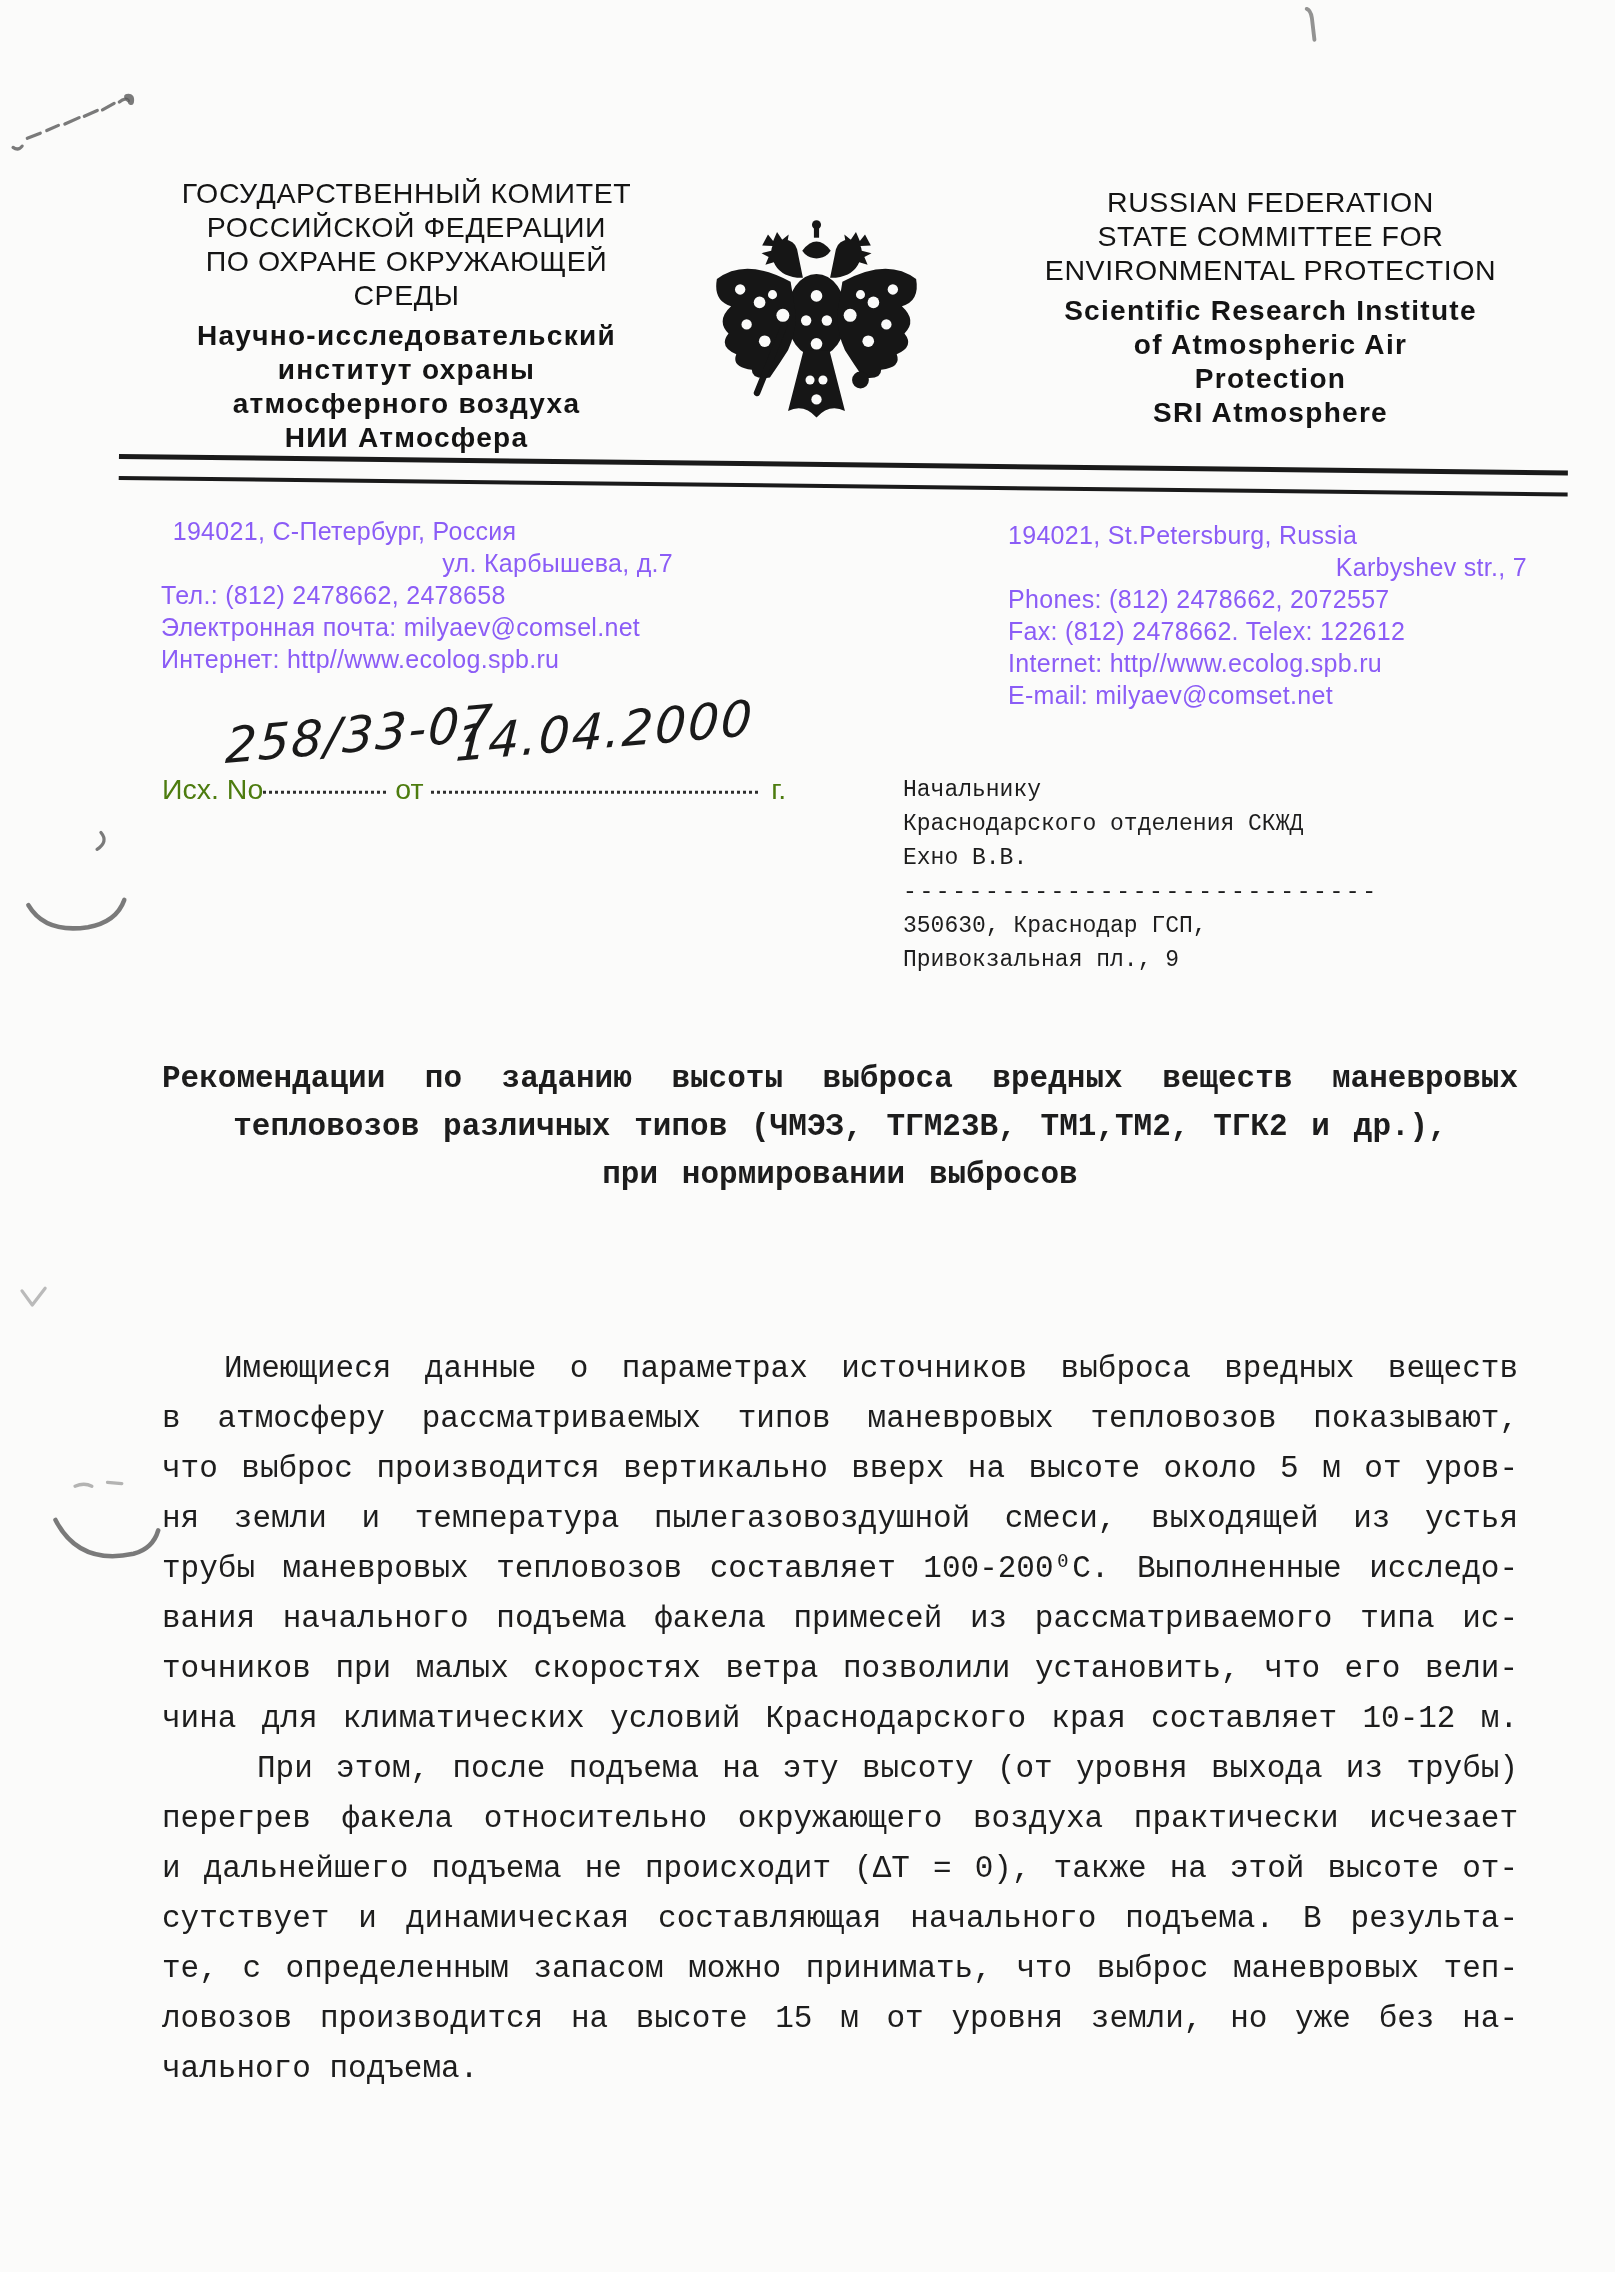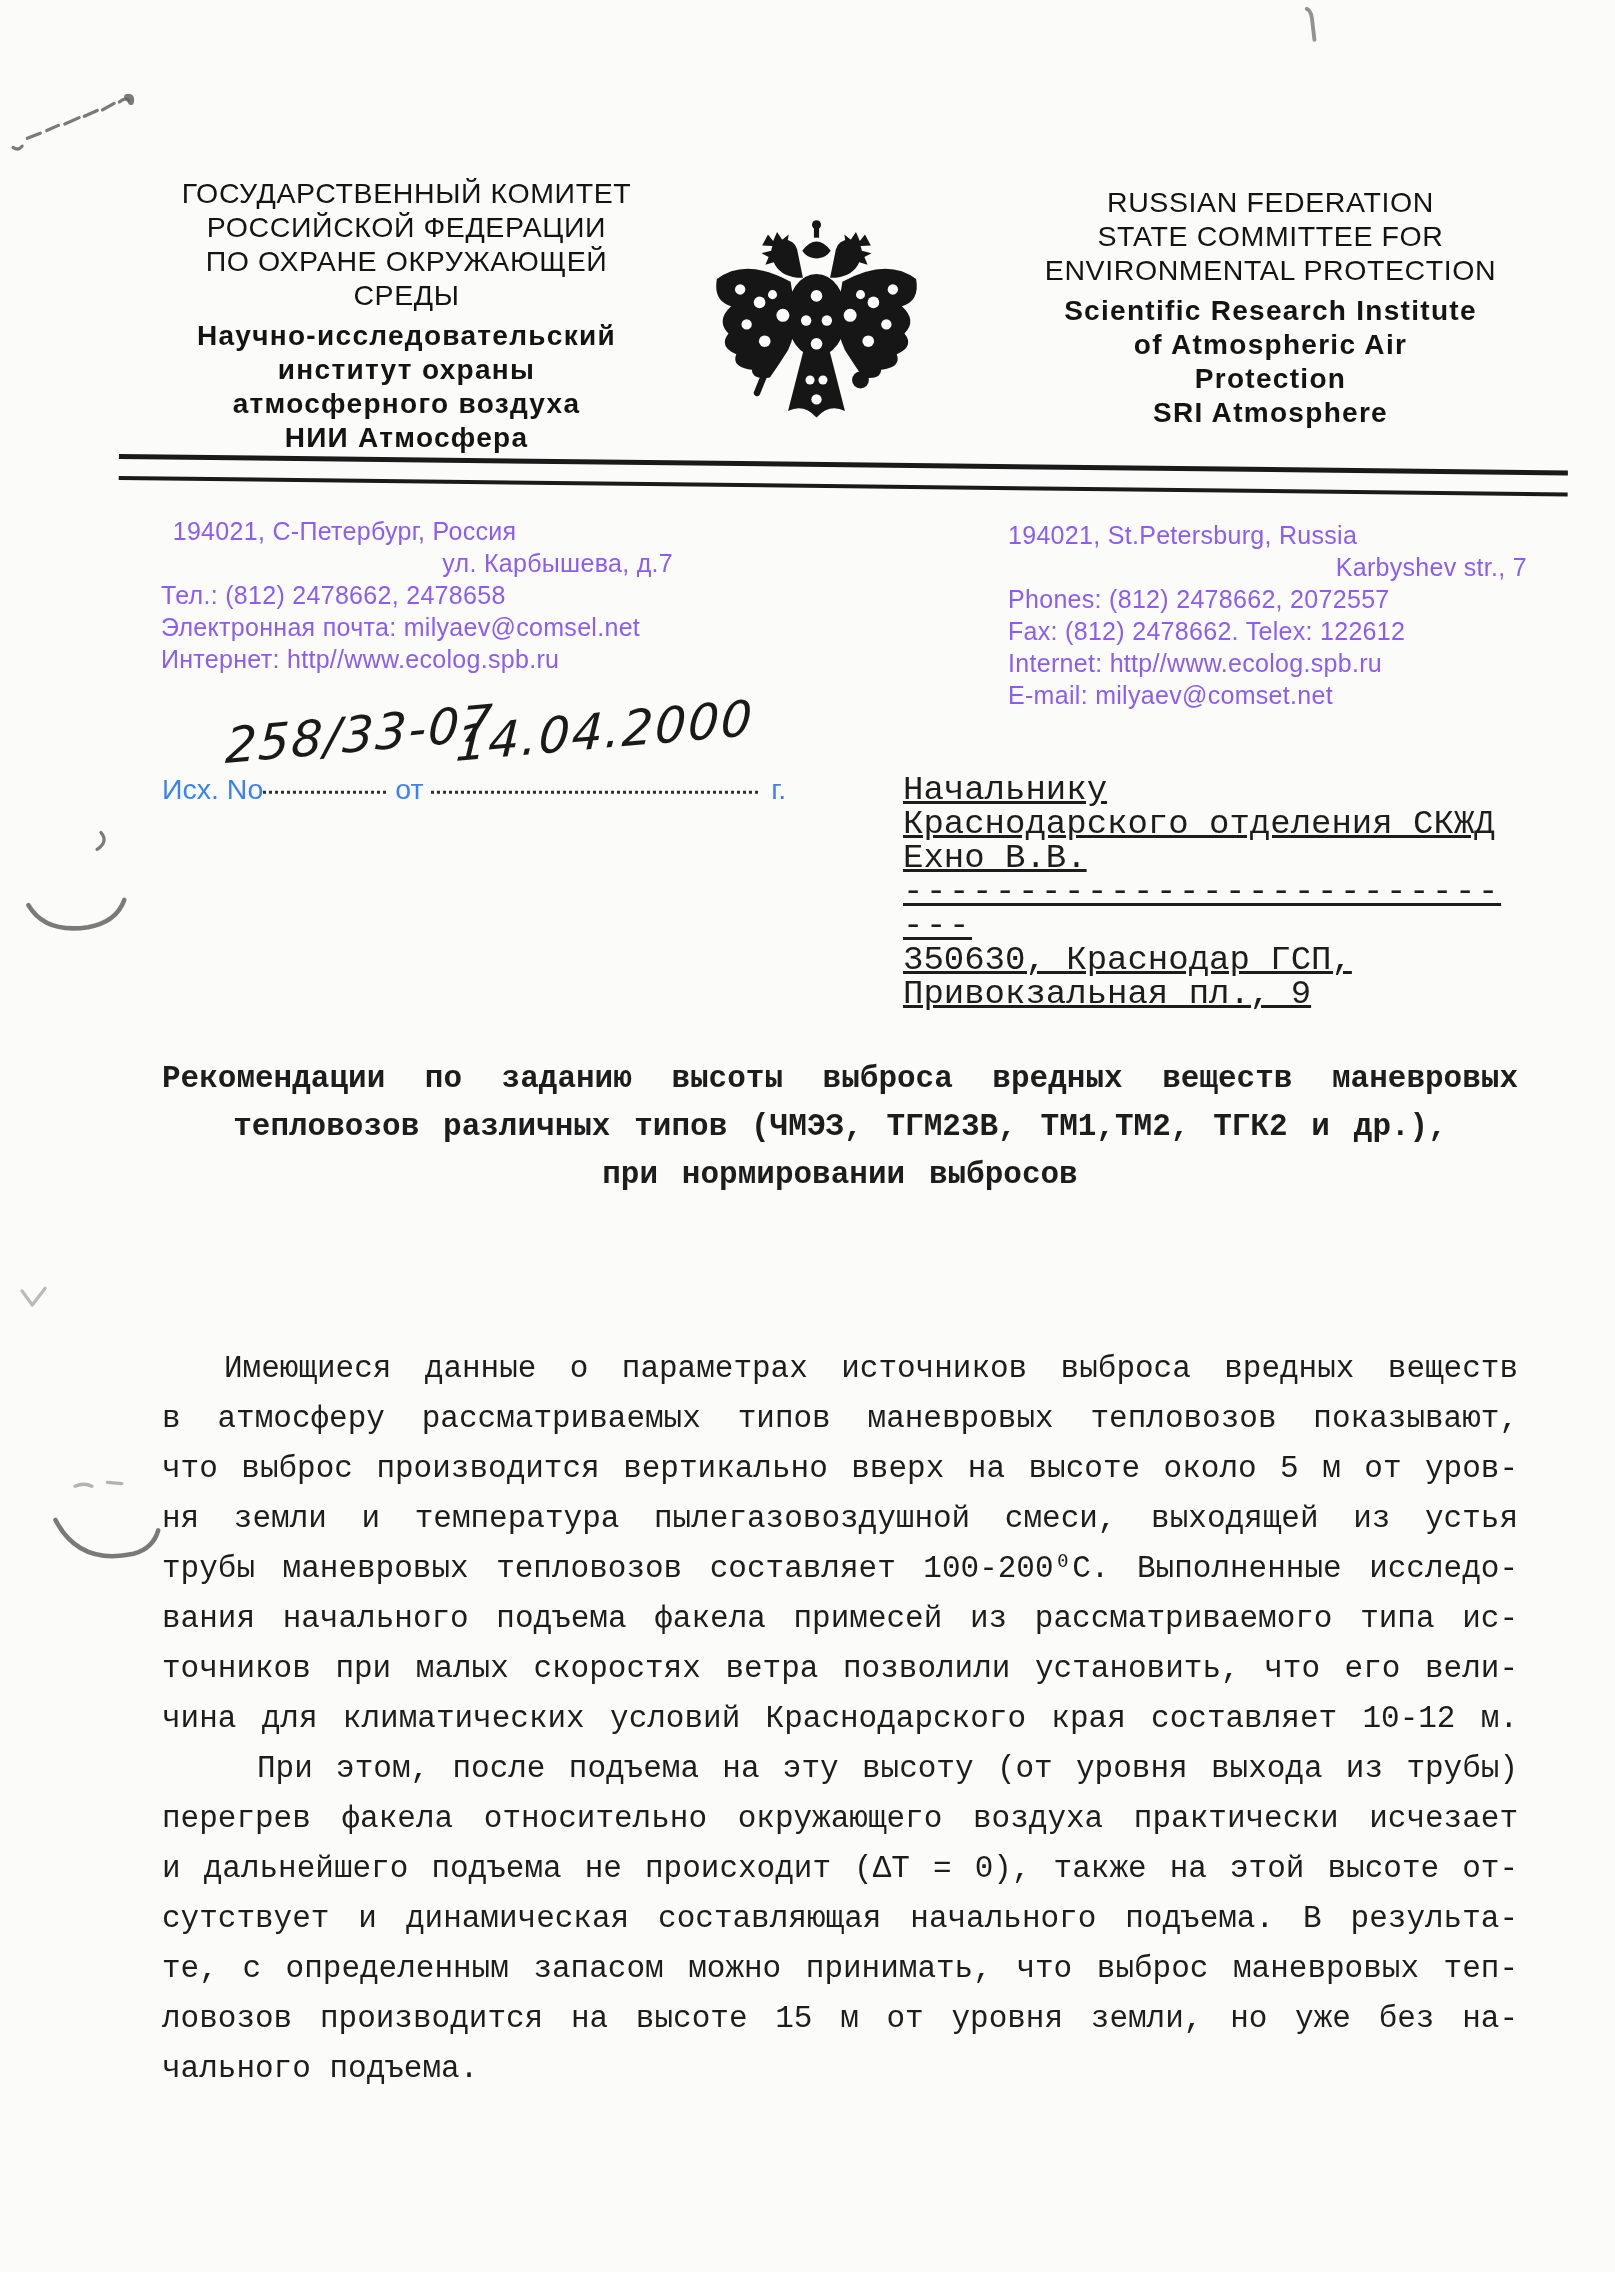--- a/index.html
+++ b/index.html
@@ -26,30 +26,30 @@
 
   
   .addr{font-size:25px;line-height:32px;color:#8b5cf6;letter-spacing:0.3px;}
   .addr .c{text-align:right;}
   .addr .c0{padding-left:11.7px;}
 
   
   .tw{font-family:"Liberation Mono","DejaVu Sans Mono",monospace;color:#1d1d1d;}
 
   
-  .ref{font-size:28.5px;color:#3b82f6;white-space:nowrap;}
+  .ref{font-size:28.5px;color:#4d7c0f;white-space:nowrap;}
   .dotl{display:inline-block;border-bottom:3.9px dotted #2e2e2e;height:6.5px;transform:translateY(-5.2px);}
   .hw{
     font-family:"DejaVu Sans",sans-serif;font-style:italic;
     font-size:49px;color:#1a1a1a;letter-spacing:1.9px;white-space:nowrap;
     transform:rotate(-5deg) skewX(-8deg);transform-origin:left bottom;
   }
 
   
-  .rcp{font-size:34px;line-height:34px;text-decoration:underline;}
+  .rcp{font-size:23px;line-height:34px;}
   .rcp .sep{letter-spacing:2.6px;}
 
   
   .title-line{font-weight:bold;font-size:31px;line-height:48px;}
   .t-just{text-align:justify;text-align-last:justify;}
   .t-c{text-align:center;word-spacing:5.2px;}
 
   
   .bline{font-size:31px;line-height:50px;text-align:justify;text-align-last:justify;}
   .bline.endp{text-align-last:left;}

